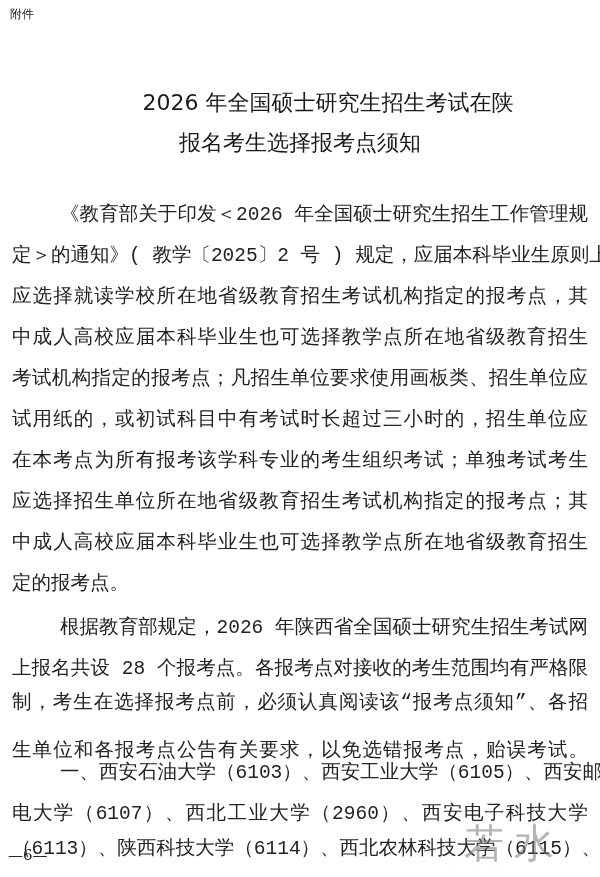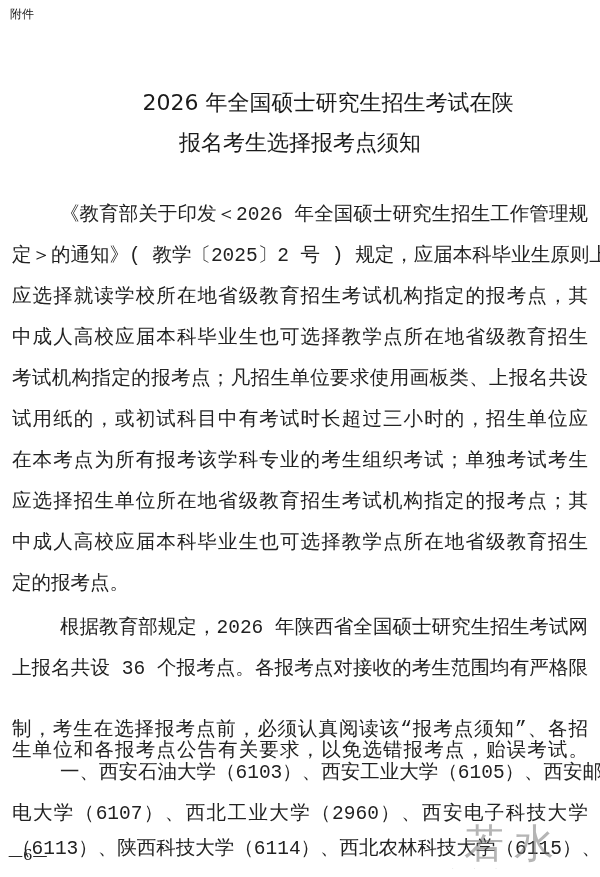--- a/index.html
+++ b/index.html
@@ -20,30 +20,30 @@
 
 <div class="attach">附件</div>
 
 <div class="title t1">2026 年全国硕士研究生招生考试在陕</div>
 <div class="title t2">报名考生选择报考点须知</div>
 
 <div class="line indent" style="top:200px">《教育部关于印发＜2026 年全国硕士研究生招生工作管理规</div>
 <div class="line" style="top:241px">定＞的通知》( 教学〔2025〕2 号 ) 规定，应届本科毕业生原则上</div>
 <div class="line" style="top:282px">应选择就读学校所在地省级教育招生考试机构指定的报考点，其</div>
 <div class="line" style="top:323px">中成人高校应届本科毕业生也可选择教学点所在地省级教育招生</div>
-<div class="line" style="top:364px">考试机构指定的报考点；凡招生单位要求使用画板类、上报名共设</div>
+<div class="line" style="top:364px">考试机构指定的报考点；凡招生单位要求使用画板类、招生单位应</div>
 <div class="line" style="top:405px">试用纸的，或初试科目中有考试时长超过三小时的，招生单位应</div>
 <div class="line" style="top:446px">在本考点为所有报考该学科专业的考生组织考试；单独考试考生</div>
 <div class="line" style="top:487px">应选择招生单位所在地省级教育招生考试机构指定的报考点；其</div>
 <div class="line" style="top:528px">中成人高校应届本科毕业生也可选择教学点所在地省级教育招生</div>
 <div class="line last" style="top:569px">定的报考点。</div>
 
 <div class="line indent" style="top:613px">根据教育部规定，2026 年陕西省全国硕士研究生招生考试网</div>
-<div class="line" style="top:654px">上报名共设 36 个报考点。各报考点对接收的考生范围均有严格限</div>
-<div class="line" style="top:715px">制，考生在选择报考点前，必须认真阅读该“报考点须知”、各招</div>
+<div class="line" style="top:654px">上报名共设 28 个报考点。各报考点对接收的考生范围均有严格限</div>
+<div class="line" style="top:688px">制，考生在选择报考点前，必须认真阅读该“报考点须知”、各招</div>
 <div class="line" style="top:736px">生单位和各报考点公告有关要求，以免选错报考点，贻误考试。</div>
 
 <div class="line indent" style="top:758px">一、西安石油大学（6103）、西安工业大学（6105）、西安邮</div>
 <div class="line" style="top:799px">电大学（6107）、西北工业大学（2960）、西安电子科技大学</div>
 <div class="line" style="top:834px">（6113）、陕西科技大学（6114）、西北农林科技大学（6115）、</div>
 
 <div class="page-num">—6—</div>
 
 <div class="watermark">若水网</div>
 <div class="wm-sub">···</div>

